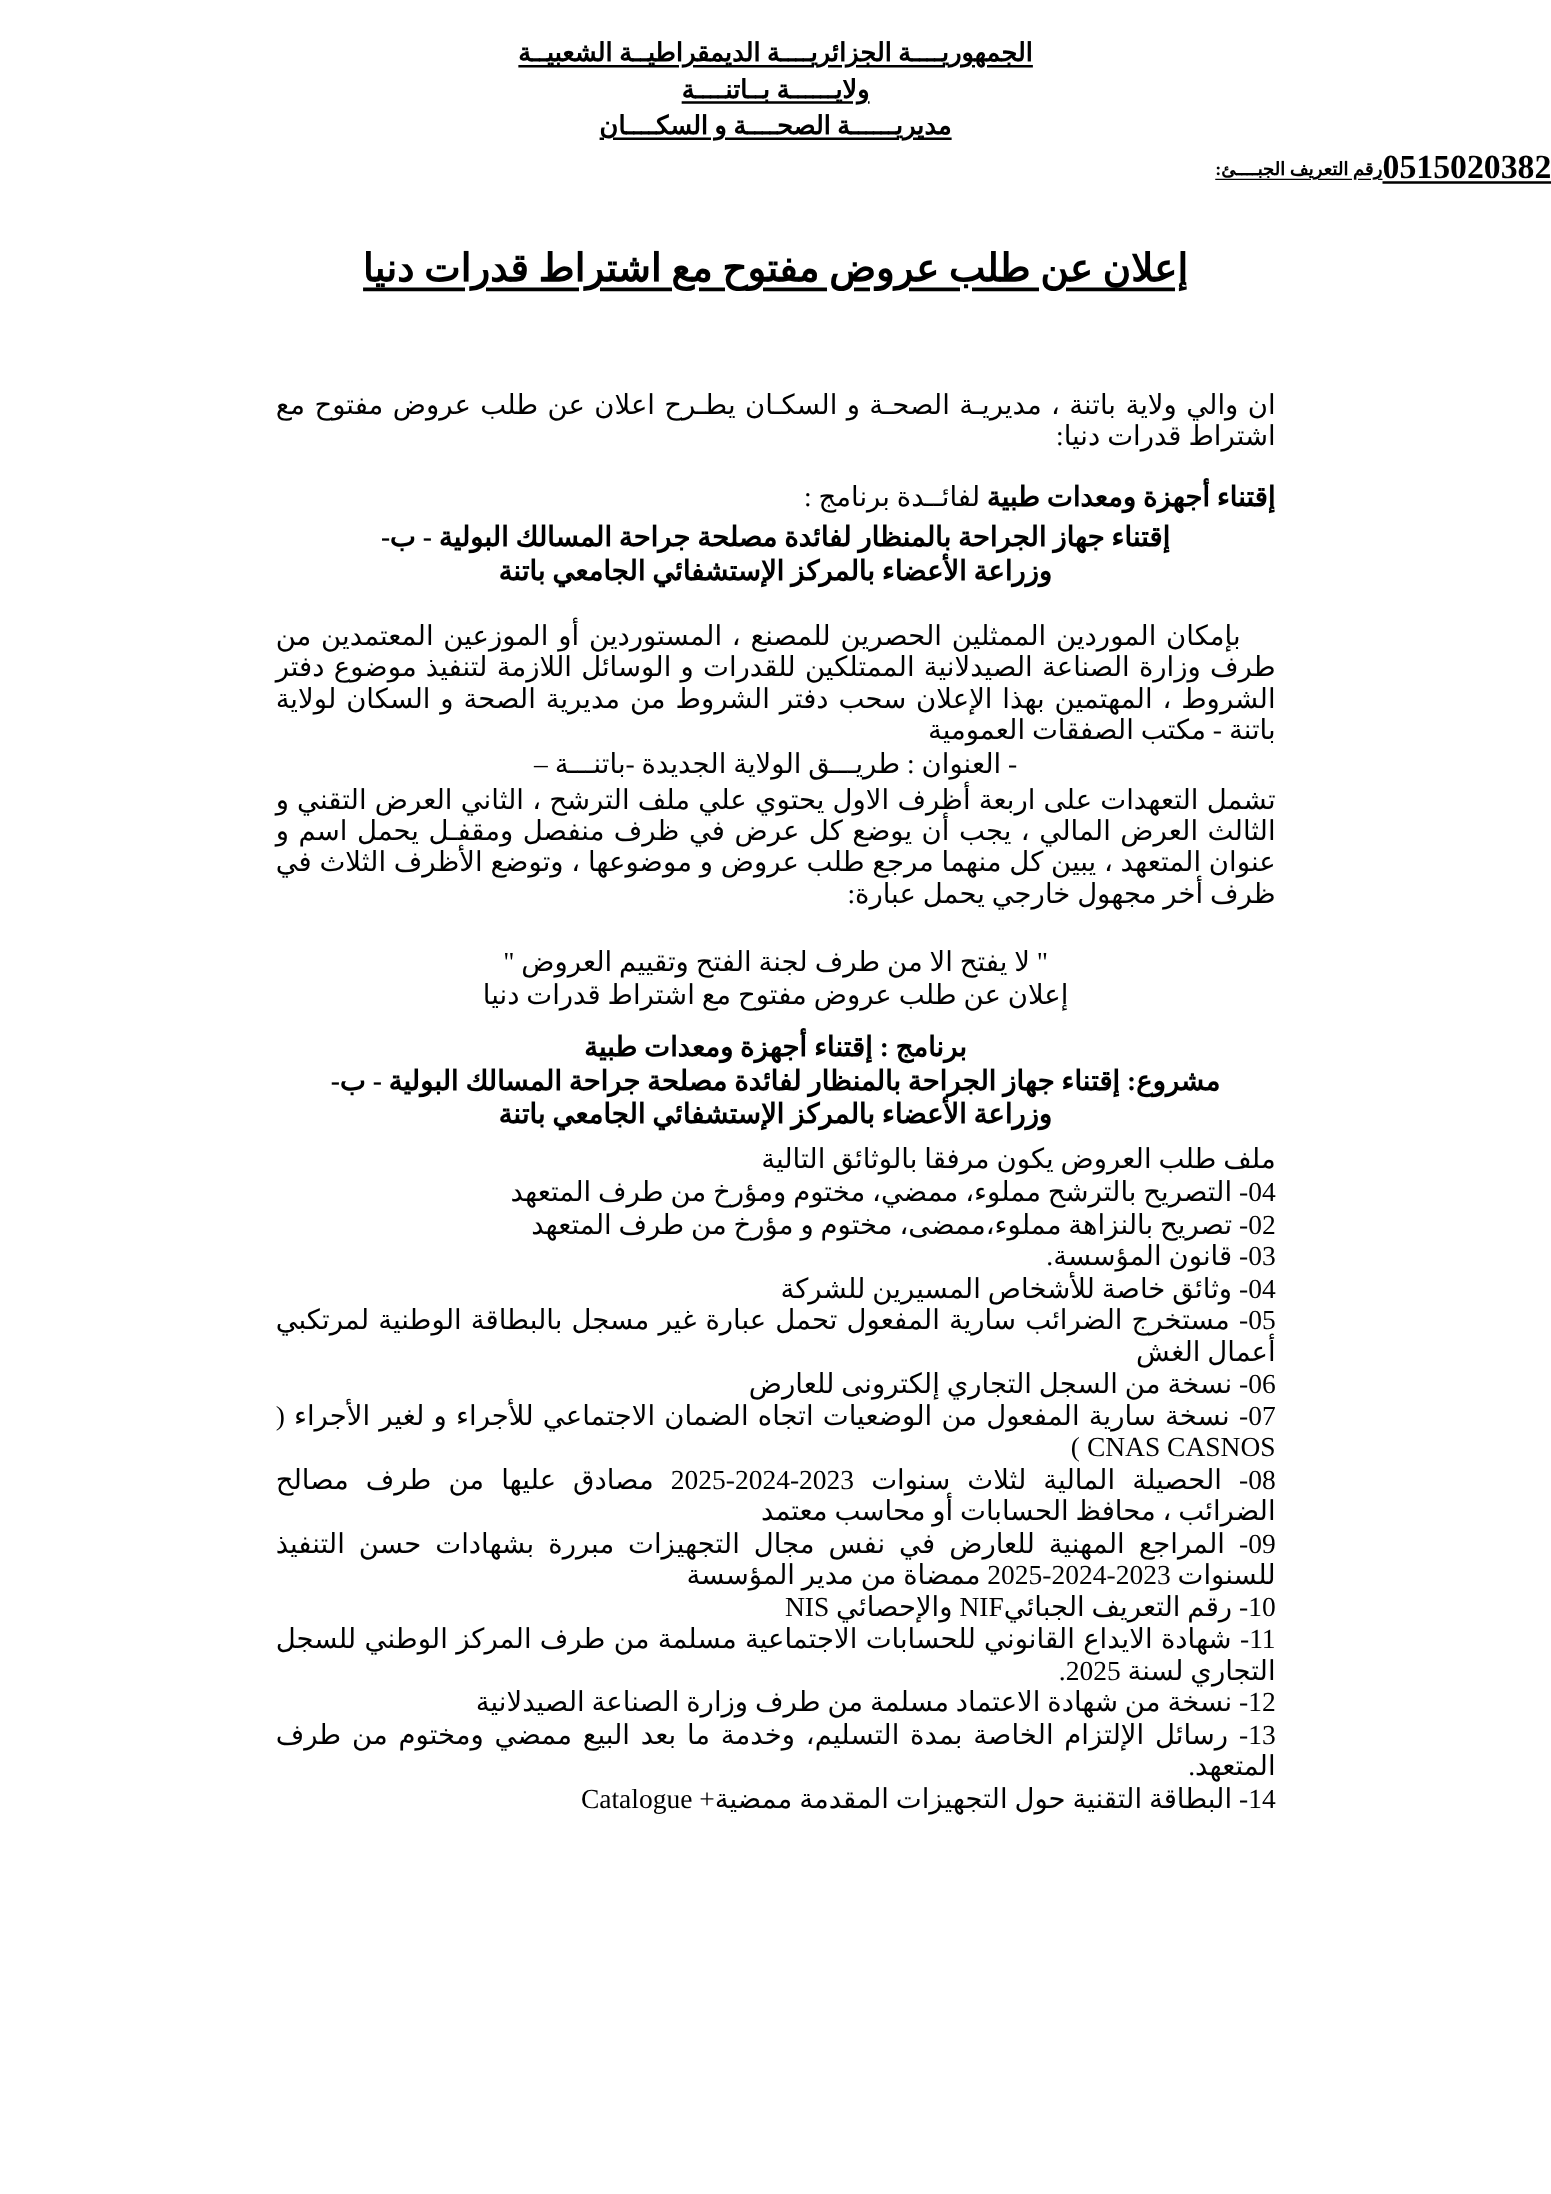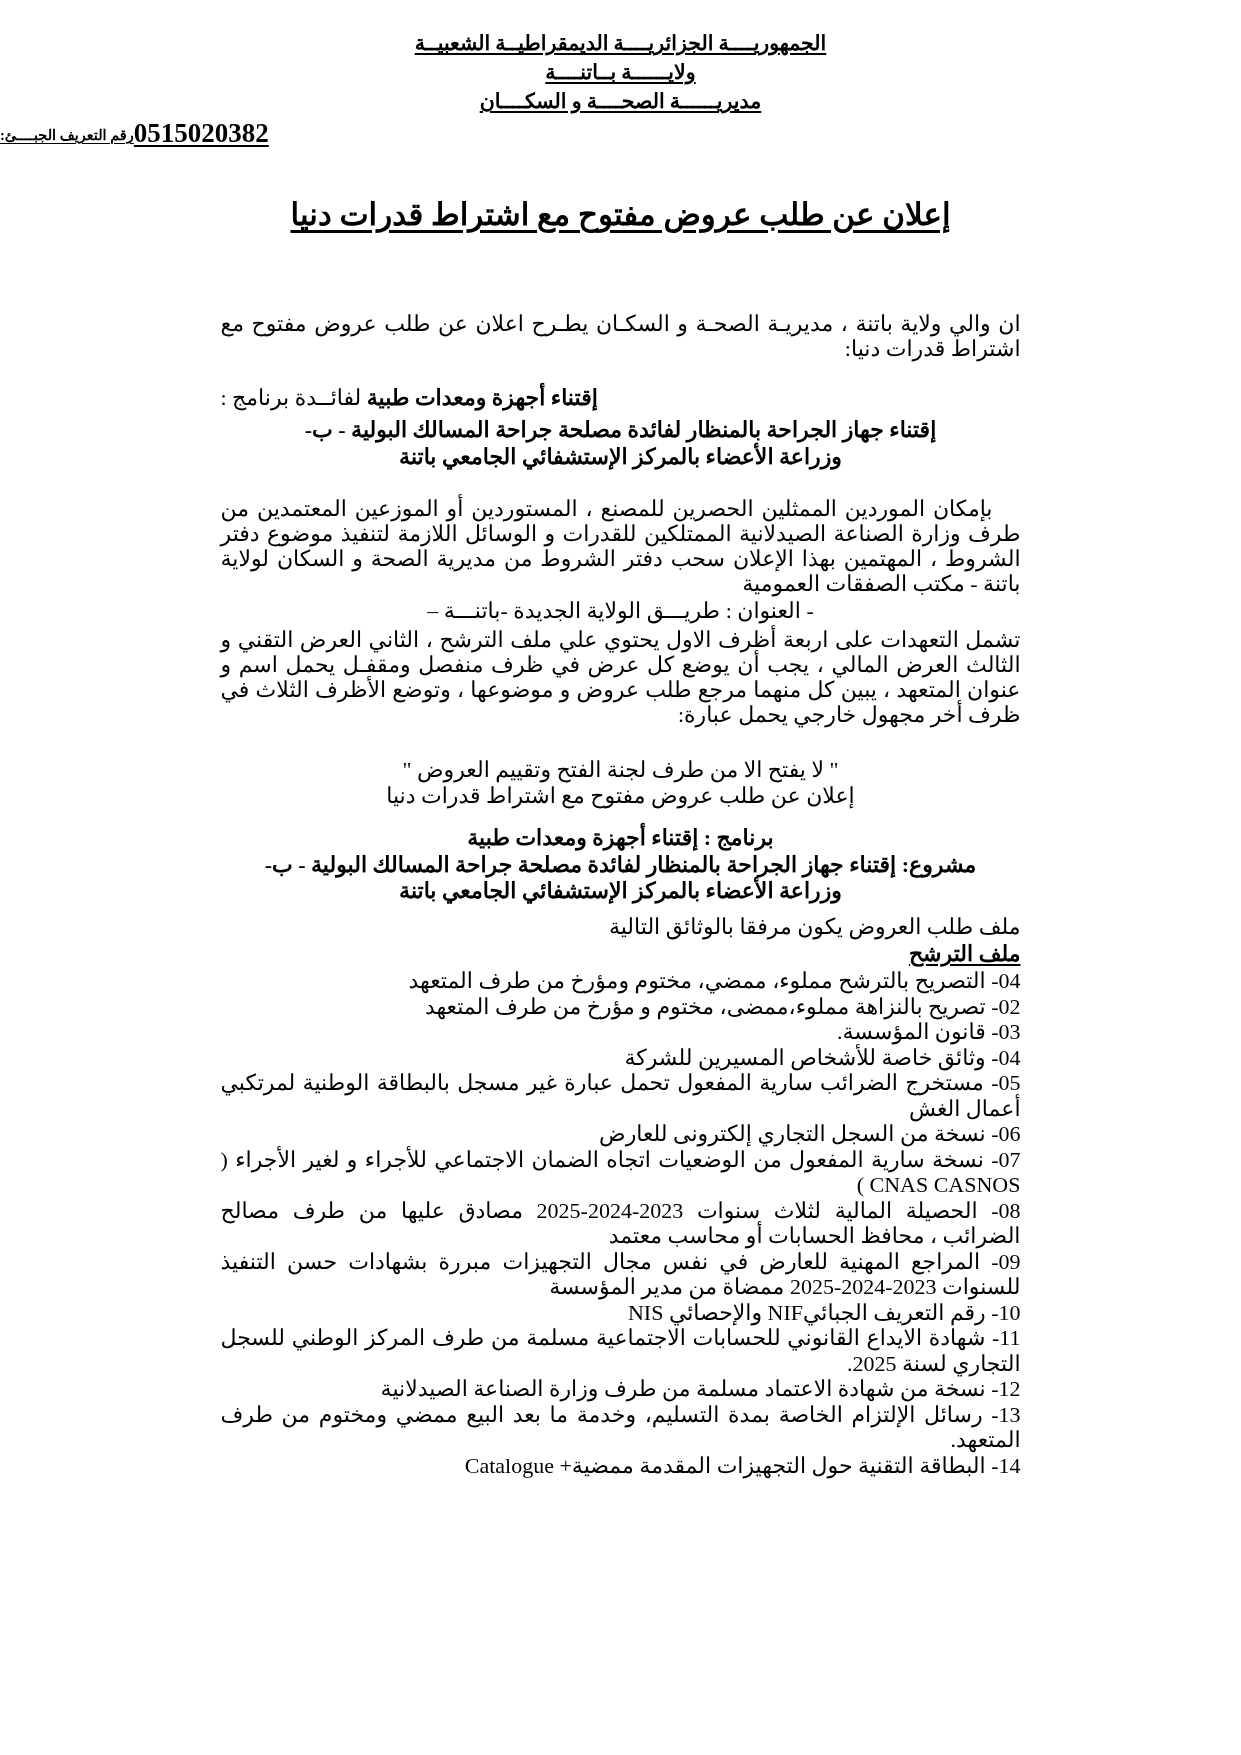--- a/index.html
+++ b/index.html
@@ -34,21 +34,21 @@
     line-height: 25px;
     letter-spacing: 0px;
     margin: 0 auto 4px auto;
     display: block;
   }
   .header .hline span.u {
     text-decoration: underline;
     text-underline-offset: 3px;
   }
   .idline {
-    text-align: left;
+    text-align: right;
     margin-top: 4px;
     font-weight: bold;
     white-space: nowrap;
   }
   .idline .lbl {
     font-size: 14.5px;
     vertical-align: 2px;
   }
   .idline .num {
     font-size: 27px;
@@ -78,21 +78,21 @@
     line-height: 25px;
   }
   .intro {
     margin-top: 76px;
     text-align: justify;
     text-align-last: right;
   }
   .b { font-weight: bold; }
   .prog-line {
     margin-top: 24px;
-    text-align: left;
+    text-align: right;
   }
   .prog-line .lbl { font-weight: normal; }
   .proj-line {
     margin-top: 6px;
     text-align: center;
     font-weight: bold;
     line-height: 27px;
   }
   .proj-line .l2 { display: block; }
 
@@ -190,23 +190,20 @@
     <div class="quote-block">
       <span class="q1">" لا يفتح الا من طرف لجنة الفتح وتقييم العروض "</span>
       <span class="q2">إعلان عن طلب عروض مفتوح مع اشتراط قدرات دنيا</span>
       <span class="q3">برنامج : إقتناء أجهزة ومعدات طبية</span>
       <span class="q4">مشروع: إقتناء جهاز الجراحة بالمنظار لفائدة مصلحة جراحة المسالك البولية - ب-</span>
       <span class="q5">وزراعة الأعضاء بالمركز الإستشفائي الجامعي باتنة</span>
     </div>
 
     <div class="attach">ملف طلب العروض يكون مرفقا بالوثائق التالية</div>
 
-    <div class="sect-title">
-      <span>ملف الترشح</span>
-    </div>
 
     <ol class="doclist">
       <li>04- التصريح بالترشح مملوء، ممضي، مختوم ومؤرخ من طرف المتعهد</li>
       <li>02- تصريح بالنزاهة  مملوء،ممضى، مختوم و مؤرخ من طرف المتعهد</li>
       <li>03- قانون المؤسسة.</li>
       <li>04- وثائق خاصة للأشخاص المسيرين للشركة</li>
       <li>05- مستخرج الضرائب سارية المفعول تحمل عبارة غير مسجل بالبطاقة الوطنية لمرتكبي أعمال الغش</li>
       <li>06- نسخة من السجل التجاري إلكترونى للعارض</li>
       <li>07- نسخة سارية المفعول من الوضعيات اتجاه الضمان الاجتماعي للأجراء و لغير الأجراء  ( CNAS CASNOS )</li>
       <li>08- الحصيلة المالية  لثلاث سنوات 2023-2024-2025 مصادق عليها من طرف مصالح الضرائب ، محافظ الحسابات أو محاسب معتمد</li>

